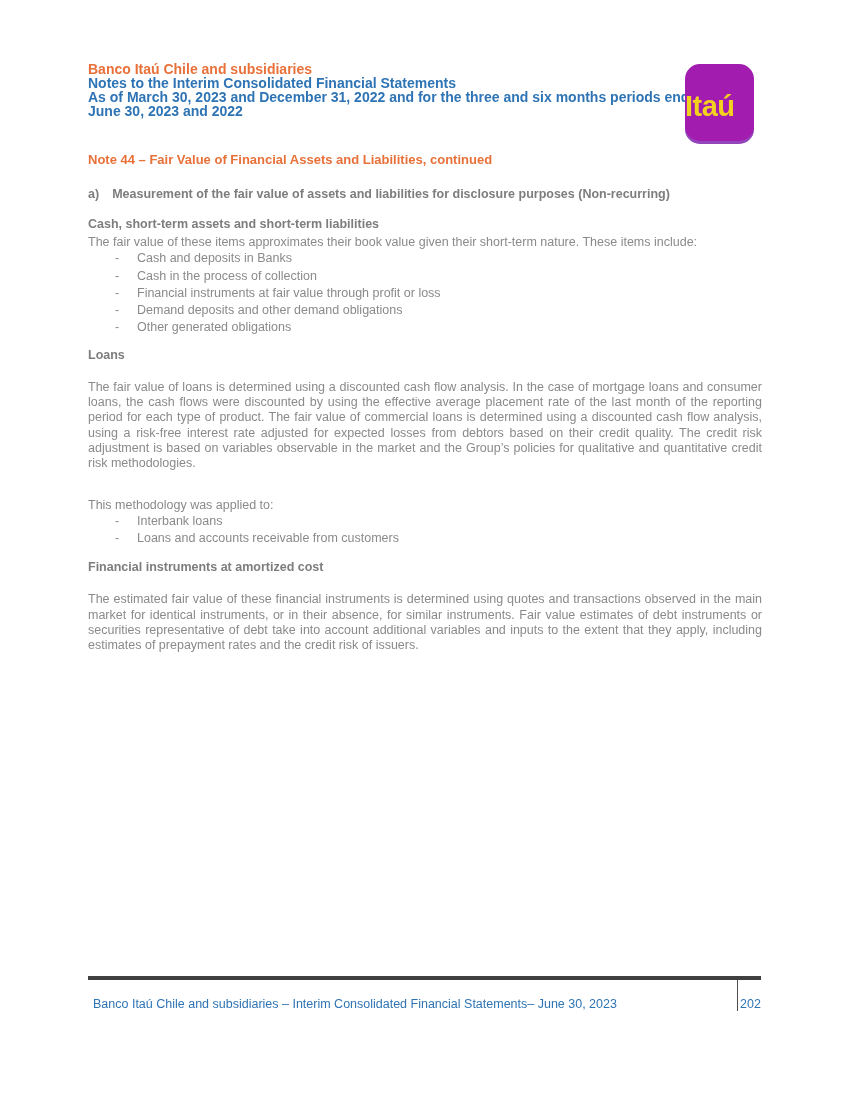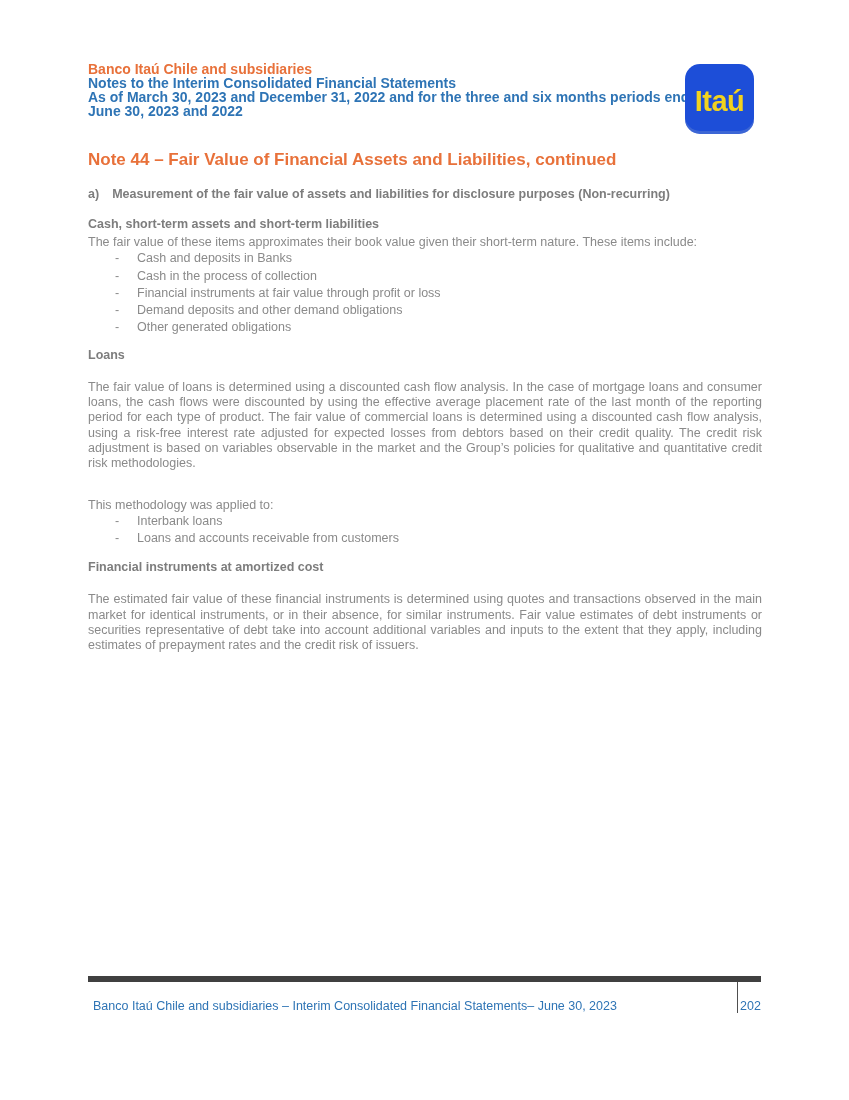--- a/index.html
+++ b/index.html
@@ -25,39 +25,38 @@
     font-weight: bold;
     color: #2E74B5;
     letter-spacing: 0;
   }
   .hline.orange { color: #E8713A; }
   .logo {
     position: absolute;
     left: 597px;   
     top: 2px;
     width: 69px;
-    height: 70px;
-    background: #1d4ed8;
+    height: 80px;
+    background: #a21caf;
     border-radius: 15px;
     display: flex;
     align-items: center;
-    justify-content: center;
     box-shadow: inset 0 -3px 0 rgba(120,150,210,0.35);
   }
   .logo span {
     color: #F2D21E;
     font-weight: bold;
     font-size: 29px;
     letter-spacing: -0.5px;
     padding-top: 4px;
   }
   
   .note-title {
     margin: 34px 0 0 0;
-    font-size: 17px;
+    font-size: 13px;
     line-height: 15px;
     font-weight: bold;
     color: #E8713A;
   }
   p {
     margin: 0;
     font-size: 12.5px;
     line-height: 15.3px;
     color: #8A8A8A;
   }
@@ -101,21 +100,21 @@
   .p5 { margin-top: 26px; }
   .h-amortized { margin-top: 13px; }
   .p6 { margin-top: 17px; }
   
   .doc-footer {
     position: absolute;
     left: 88px;
     top: 976px;
     width: 673px;
     height: 45px;
-    border-top: 6px solid #404040;
+    border-top: 4px solid #404040;
   }
   .doc-footer .vline {
     position: absolute;
     left: 649px;
     top: 0;
     height: 31px;
     border-left: 1px solid #4F4F4F;
   }
   .doc-footer .ftext {
     position: absolute;

